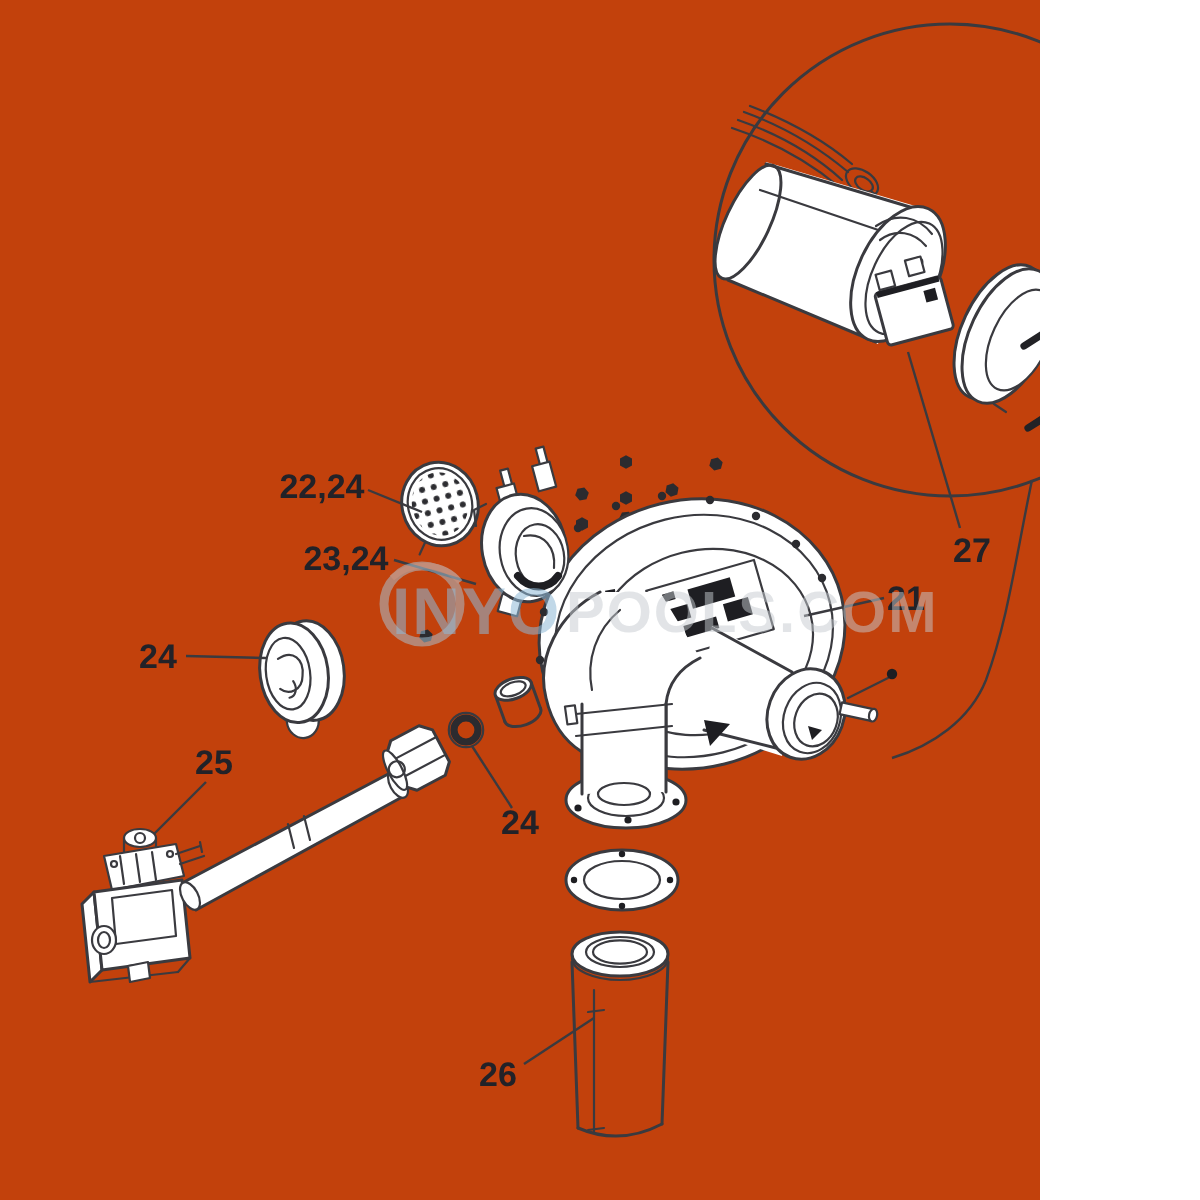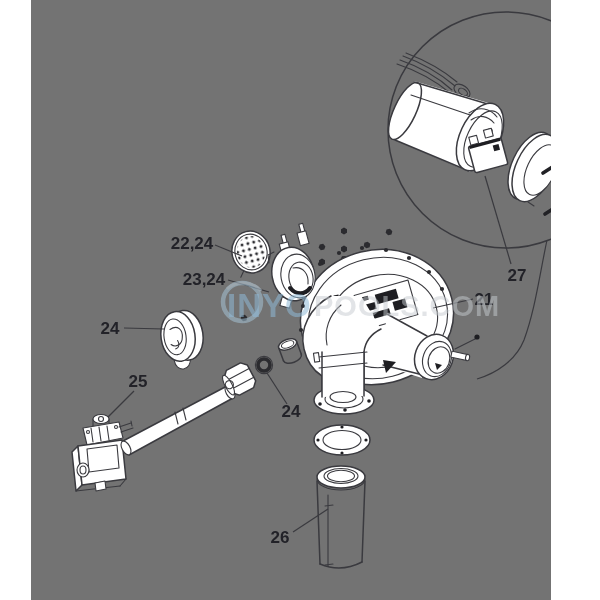--- a/index.html
+++ b/index.html
@@ -1,16 +1,16 @@
 <!DOCTYPE html>
 <html><head>
 <meta charset="utf-8">
 <style>
   html,body{margin:0;padding:0;background:#fff;}
-  .canvas{position:relative;width:520px;height:600px;background:#737373;overflow:hidden;margin-left:31px;}
+  .canvas{position:relative;width:520px;height:600px;background:#c2410c;overflow:hidden;}
   svg{display:block;}
   .ln  {fill:none;stroke:#3a3a3f;stroke-width:1.5;stroke-linecap:round;stroke-linejoin:round;}
   .ln1 {fill:none;stroke:#3a3a3f;stroke-width:1.1;stroke-linecap:round;stroke-linejoin:round;}
   .fw  {fill:#ffffff;stroke:#3a3a3f;stroke-width:1.5;stroke-linejoin:round;}
   .fw1 {fill:#ffffff;stroke:#3a3a3f;stroke-width:1.1;stroke-linejoin:round;}
   .dk  {fill:#1e1e22;stroke:none;}
   .ldr {fill:none;stroke:#3a3a3f;stroke-width:1.2;}
   .scr {fill:none;stroke:#222226;stroke-width:3.6;stroke-linecap:round;}
   .lbl {font:bold 17px "Liberation Sans",sans-serif;fill:#222228;text-anchor:middle;}
   .wmb {font:bold 33px "Liberation Sans",sans-serif;fill:#8fb9d6;opacity:.55;letter-spacing:1px;}

